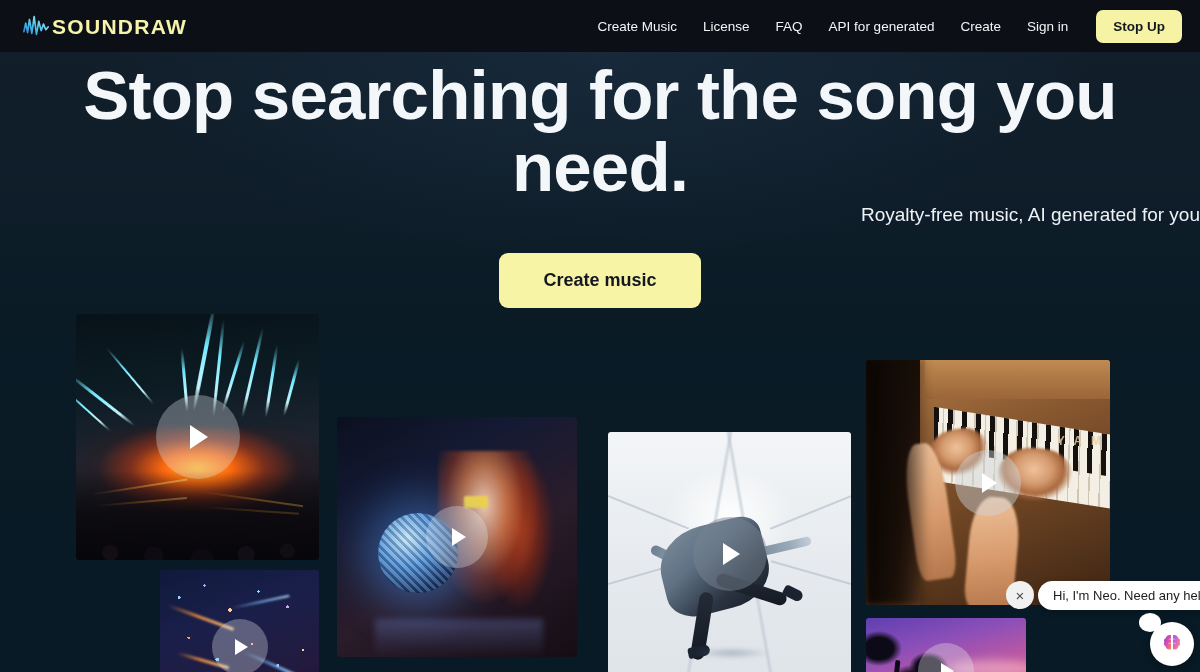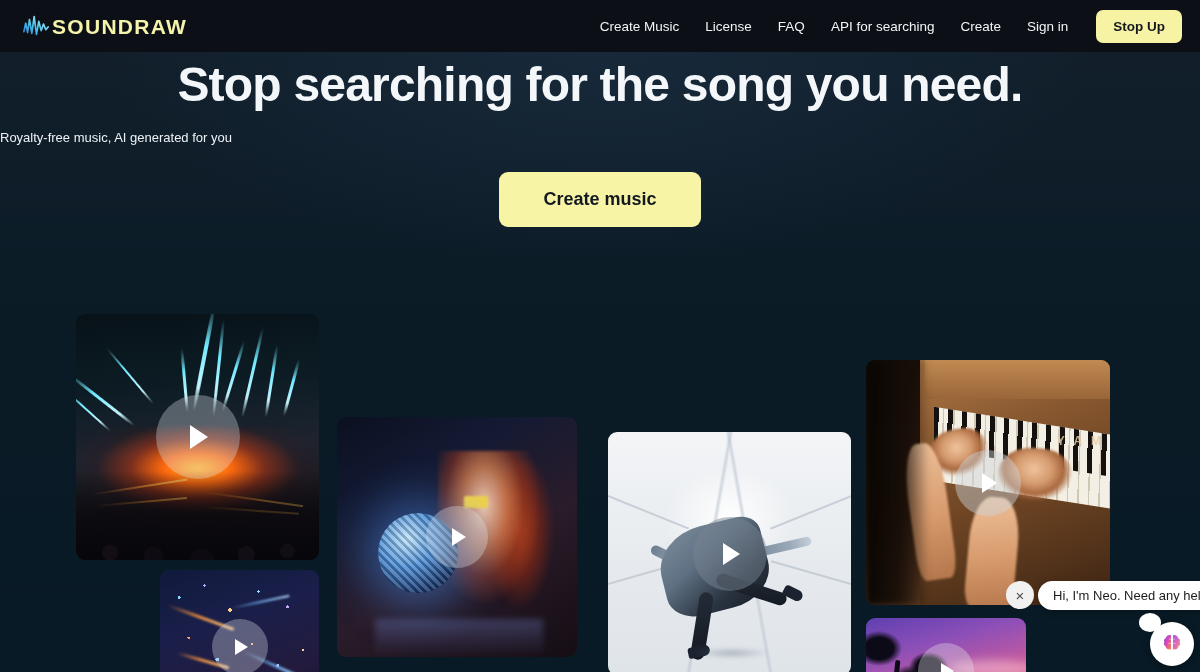--- a/index.html
+++ b/index.html
@@ -49,41 +49,41 @@
   }
   .eyebrow {
     text-align:center; margin-top:11px;
     font-size:11.5px; font-weight:bold; letter-spacing:1.6px;
     background:linear-gradient(90deg,#4a86d8 0%,#7fb6e8 22%,#cfe0ef 50%,#eef3f7 100%);
     -webkit-background-clip:text; background-clip:text;
     -webkit-text-fill-color:transparent; color:#bcd6ea;
   }
   .headline {
     text-align:center; margin-top:8px;
-    font-size:48px; font-weight:bold; line-height:1.04;
+    font-size:69px; font-weight:bold; line-height:1.04;
     color:#f4f7fa; letter-spacing:-0.8px;
   }
   .headline .line2 { display:block; }
   .subtitle {
-    text-align:left; margin-top:20px;
-    font-size:13px; color:#eef2f6; font-weight:normal;
+    text-align:right; 
+    font-size:19px; color:#eef2f6; font-weight:normal;
   }
   .cta-wrap { display:flex; justify-content:center; margin-top:27px; }
   .cta-btn {
     background:#f8f4a6; color:#131820;
     font-size:18px; font-weight:bold;
     border:none; border-radius:9px;
     padding:17px 44px; cursor:pointer;
     font-family:"Liberation Sans", sans-serif;
   }
 
   
   .card {
     position:absolute; overflow:hidden;
-    border-radius:9px; cursor:pointer;padding-left:44px;
+    border-radius:3px; cursor:pointer;padding-left:44px;
   }
   .play-btn {
     position:absolute; left:50%; top:50%;
     transform:translate(-50%,-50%);
     border-radius:50%;
     background:rgba(225,232,238,0.33);
     display:flex; align-items:center; justify-content:center;
     pointer-events:none;
   }
   .play-tri {
@@ -309,21 +309,21 @@
         </linearGradient>
       </defs>
       <path d="M2 19 L4 10 L6 20 L8 6 L10.5 21 L13 3 L15.5 22 L18 8 L20.5 18 L23 11 L25.5 17 L28 14" fill="none" stroke="url(#wg)" stroke-width="1.8" stroke-linecap="round" stroke-linejoin="round"></path>
     </svg>
     <span class="logo-text">SOUNDRAW</span>
   </div>
   <nav class="nav">
     <a class="nav-link">Create Music</a>
     <a class="nav-link">License</a>
     <a class="nav-link">FAQ</a>
-    <a class="nav-link">API for searching</a>
+    <a class="nav-link">API for generated</a>
     <a class="nav-link">Create</a>
     <a class="nav-link">Sign in</a>
     <button class="signup-btn">Stop Up</button>
   </nav>
 </div>
 
 <div class="hero">
 
 
   <h1 class="headline">

